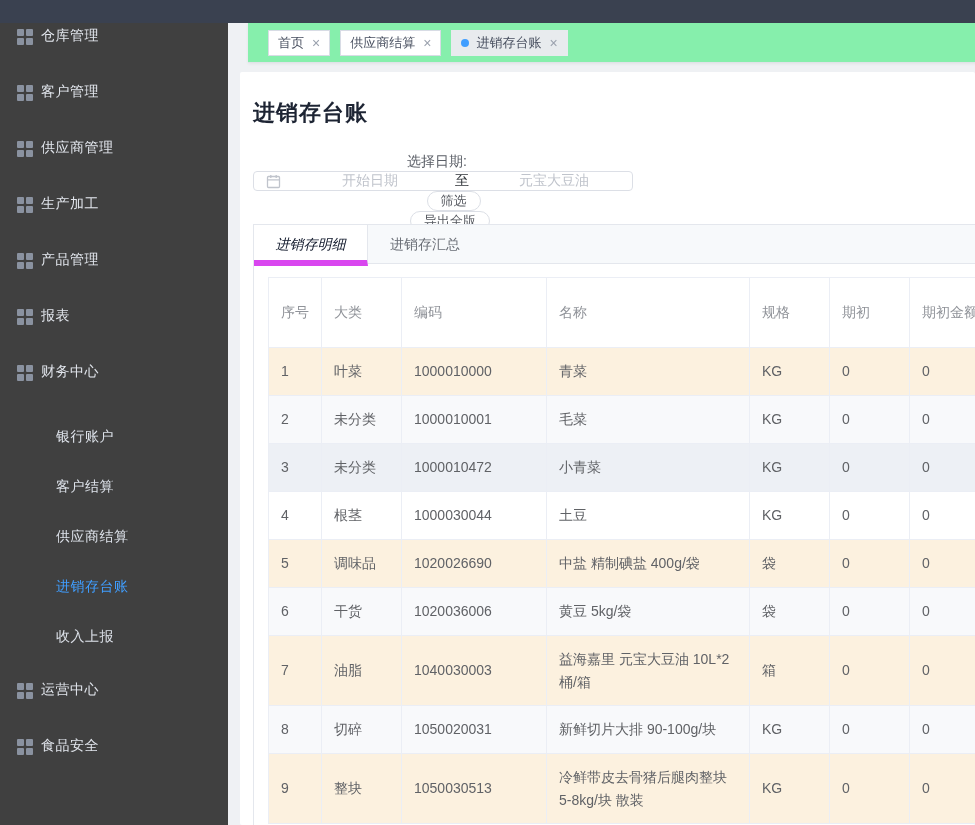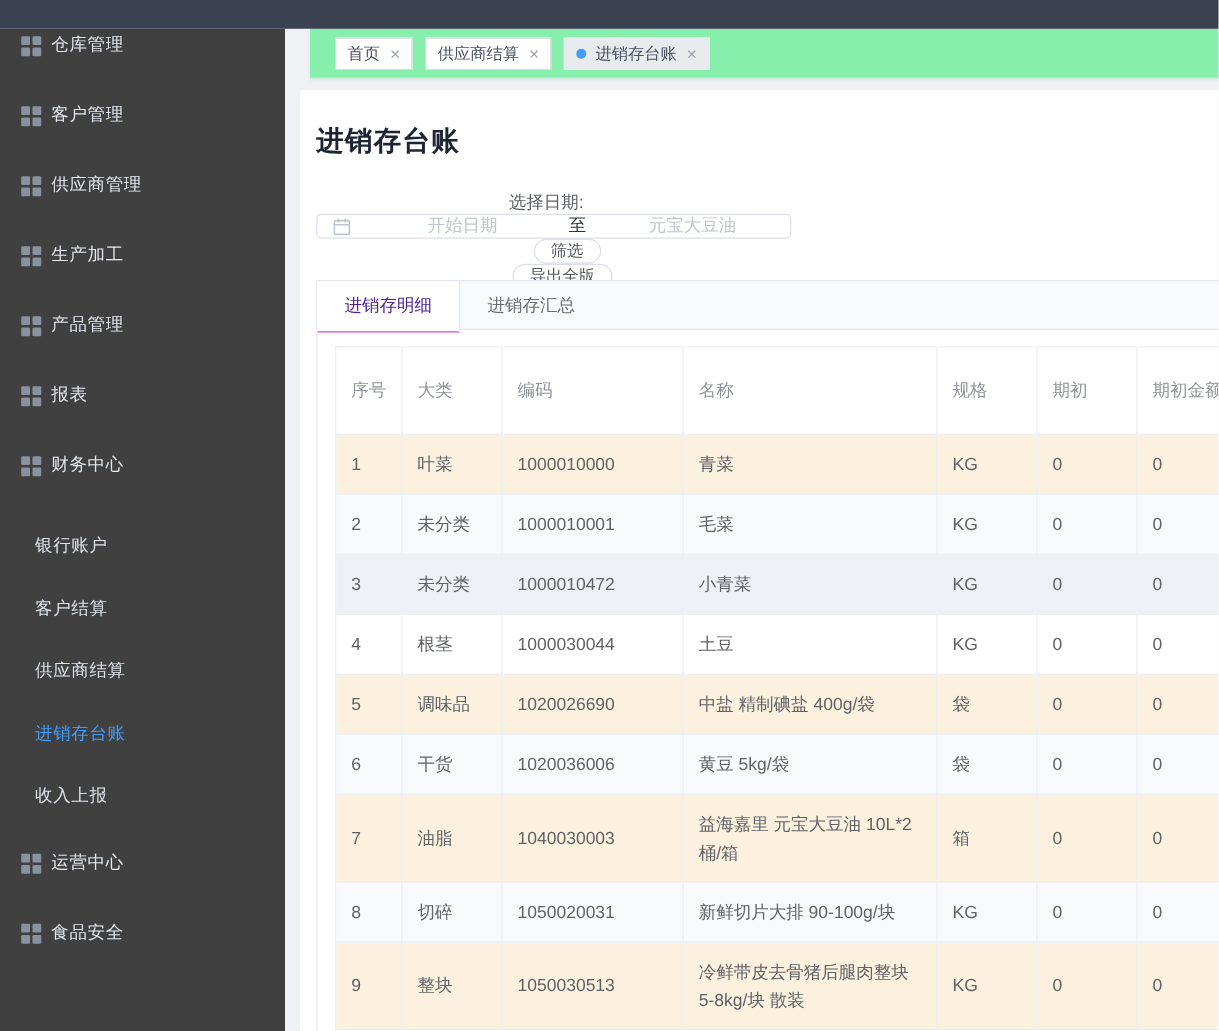--- a/index.html
+++ b/index.html
@@ -10,21 +10,21 @@
   
   .topbar { position:absolute; left:0; top:0; width:975px; height:23px; background:#3a4150; z-index:6; }
 
   
   .sidebar { position:absolute; left:0; top:23px; width:228px; height:802px; background:#404040; z-index:3; overflow:hidden; }
   .side-nav { margin-top:-15px; }
   .side-item { height:56px; display:flex; align-items:center; padding-left:17px; cursor:pointer; }
   .grid-icon { width:15px; height:15px; display:grid; grid-template-columns:7px 7px; grid-template-rows:7px 7px; gap:2px; margin-right:9px; flex:0 0 auto; }
   .grid-icon i { background:#8a92a0; border-radius:1px; display:block; }
   .side-item .lbl { color:#e2e6ed; font-size:14px; letter-spacing:.5px; }
-  .sub-group { margin-top:12px; }
+  .sub-group { margin-top:12px;padding-left:28px; }
   .side-sub { height:50px; display:flex; align-items:center; padding-left:28px; cursor:pointer; }
   .side-sub .lbl { color:#dde2ea; font-size:14px; letter-spacing:.5px; }
   .side-sub.active .lbl { color:#409eff; }
 
   
   .tagsbar { position:absolute; left:228px; top:23px; width:747px; height:40px; background:#86efac;
     border-bottom:1px solid #e0e3e8; box-shadow:0 1px 3px rgba(0,0,0,.06); z-index:2;
     display:flex; align-items:center; padding-left:20px;margin-left:20px; }
   .tag { display:inline-flex; align-items:center; height:26px; padding:0 9px; margin-right:10px;
     background:#fff; border:1px solid #d8dce5; font-size:13px; color:#495060; cursor:pointer; white-space:nowrap; }
@@ -44,21 +44,21 @@
   .date-range .ph { flex:1; text-align:center; font-size:14px; color:#c0c4cc; }
   .date-range .sep { width:28px; text-align:center; font-size:14px; color:#2f3338; }
   .btn { height:30px; padding:0 13px; margin-left:14px; background:#fff; border:1px solid #dcdfe6; border-radius:12px;
     font-size:13px; color:#55585f; cursor:pointer; font-family:Liberation Mono, monospace; }
   .btn:first-of-type { margin-left:21px; }
 
   
   .tabs-box { position:absolute; left:13px; top:152px; width:calc(100% - 13px); height:601px; border-left:1px solid #e4e7ed; }
   .tabs-head { display:flex; height:40px; background:#f7f9fb; border-top:1px solid #e4e7ed; border-bottom:1px solid #e4e7ed; }
   .ptab { width:114px; height:40px; line-height:39px; text-align:center; font-size:14px; color:#696d75; cursor:pointer; }
-  .ptab.active { background:#fff; color:#4c1d95; border-right:1px solid #e4e7ed; border-bottom:1px solid #d946ef; margin-bottom:-1px; height:41px; }
+  .ptab.active { background:#fff; color:#0f172a; border-right:1px solid #e4e7ed; border-bottom:6px solid #d946ef; margin-bottom:-1px; height:41px;font-style:italic; }
 
   
   .tab-content { padding:13px 0 0 14px; }
   table.grid { border-collapse:collapse; table-layout:fixed; width:753px;
     border-top:1px solid #ebeef5; border-left:1px solid #ebeef5; }
   table.grid th, table.grid td { border-right:1px solid #ebeef5; border-bottom:1px solid #ebeef5;
     padding:8px 12px; text-align:left; vertical-align:middle; font-weight:400; word-break:break-all; }
   table.grid th { height:70px; color:#909399; font-size:14px; background:#fff; }
   table.grid td { height:48px; color:#606266; font-size:14px; line-height:23px; }
   tr.h-cream td { background:#fcf1df; }

